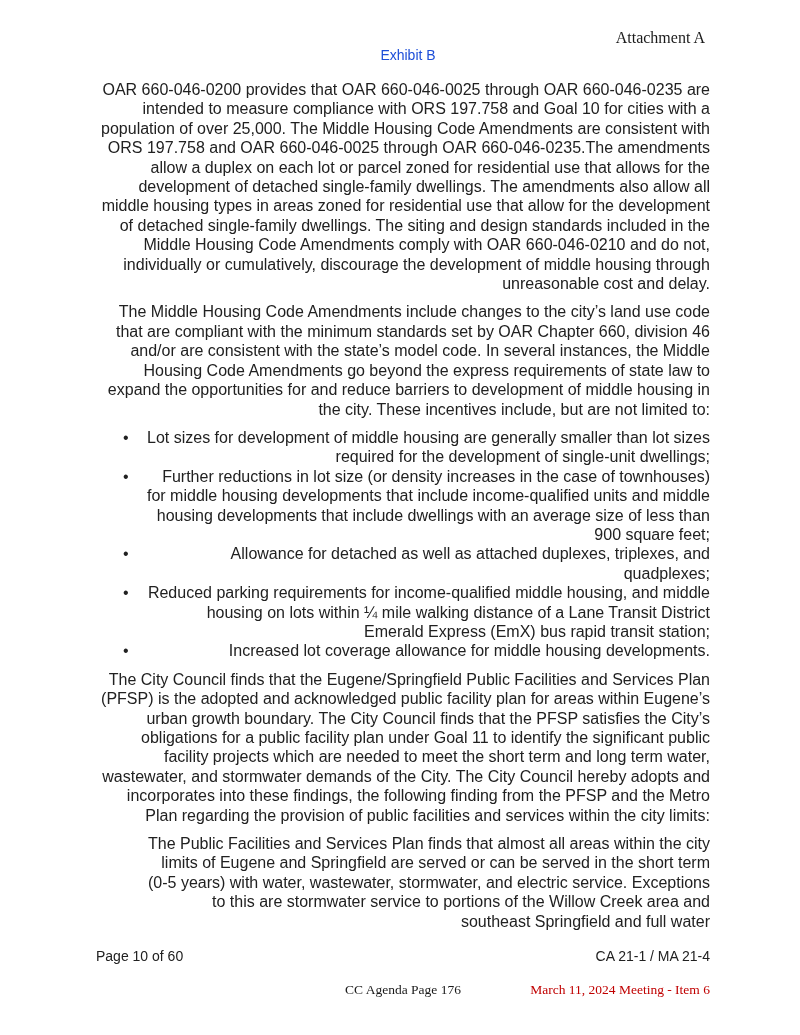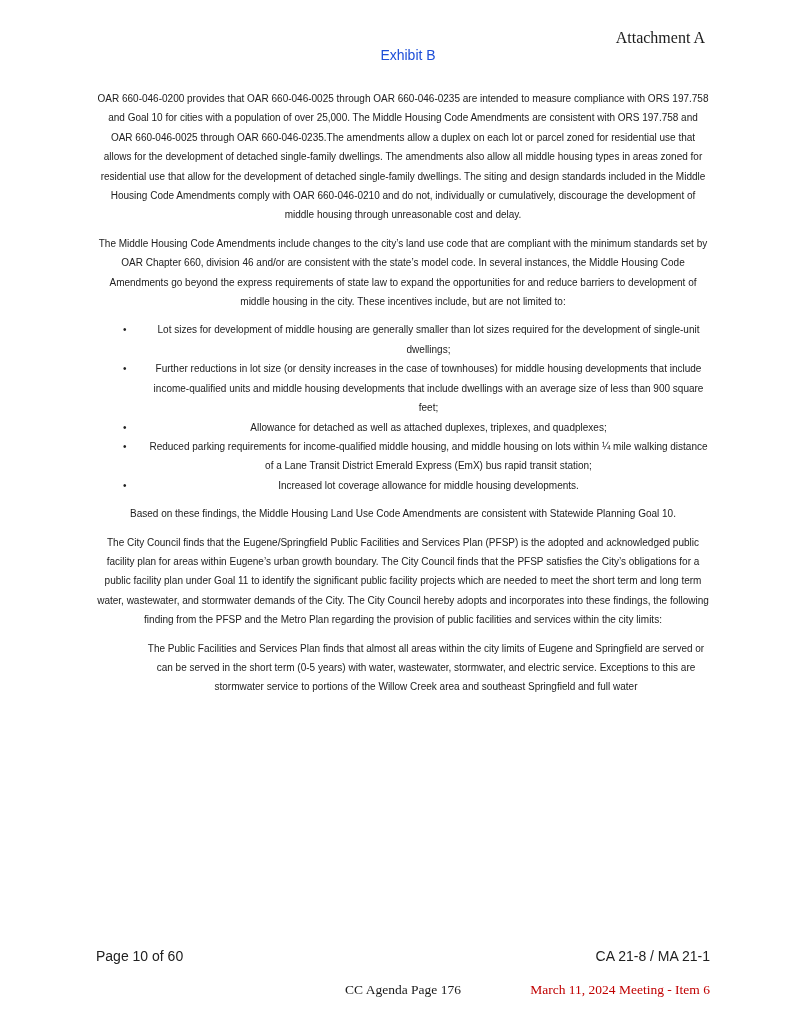--- a/index.html
+++ b/index.html
@@ -26,26 +26,26 @@
     position: absolute;
     top: 47px;
     left: 6px;
     width: 800px;
     text-align: center;
     font-size: 14px;
     color: #1d4ed8;
   }
   .body-col {
     position: absolute;
-    top: 89px;
+    top: 80px;
     left: 94px;
     width: 614px;
-    font-size: 10px;
+    font-size: 16px;
     line-height: 19.4px;
-    text-align: center;
+    text-align: right;
   }
   .body-col p { margin: 0 0 9px 0; }
   ul.bullet-list {
     list-style: none;
     margin: 0 0 9px 0;
     padding: 0;
   }
   ul.bullet-list li {
     position: relative;
     padding-left: 51px;
@@ -114,32 +114,31 @@
     <p>The Middle Housing Code Amendments include changes to the city’s land use code that are compliant with the minimum standards set by OAR Chapter 660, division 46 and/or are consistent with the state’s model code. In several instances, the Middle Housing Code Amendments go beyond the express requirements of state law to expand the opportunities for and reduce barriers to development of middle housing in the city. These incentives include, but are not limited to:</p>
 
     <ul class="bullet-list">
       <li>Lot sizes for development of middle housing are generally smaller than lot sizes required for the development of single-unit dwellings;</li>
       <li>Further reductions in lot size (or density increases in the case of townhouses) for middle housing developments that include income-qualified units and middle housing developments that include dwellings with an average size of less than 900 square feet;</li>
       <li>Allowance for detached as well as attached duplexes, triplexes, and quadplexes;</li>
       <li>Reduced parking requirements for income-qualified middle housing, and middle housing on lots within ¼ mile walking distance of a Lane Transit District Emerald Express (EmX) bus rapid transit station;</li>
       <li>Increased lot coverage allowance for middle housing developments.</li>
     </ul>
 
-    <p>Based on these findings, the Middle Housing Land Use Code Amendments are consistent with Statewide Planning Goal 10.</p>
 
 
     <p>The City Council finds that the Eugene/Springfield Public Facilities and Services Plan (PFSP) is the adopted and acknowledged public facility plan for areas within Eugene’s urban growth boundary. The City Council finds that the PFSP satisfies the City’s obligations for a public facility plan under Goal 11 to identify the significant public facility projects which are needed to meet the short term and long term water, wastewater, and stormwater demands of the City.  The City Council hereby adopts and incorporates into these findings, the following finding from the PFSP and the Metro Plan regarding the provision of public facilities and services within the city limits:</p>
 
     <p class="indent-block">The Public Facilities and Services Plan finds that almost all areas within the city limits of Eugene and Springfield are served or can be served in the short term (0-5 years) with water, wastewater, stormwater, and electric service.  Exceptions to this are stormwater service to portions of the Willow Creek area and southeast Springfield and full water</p>
 
   </div>
 
   <div class="footer-line1">
     <span>Page 10 of 60</span>
-    <span>CA 21-8 / MA 21-1</span>
+    <span>CA 21-1 / MA 21-4</span>
   </div>
 
   <div class="footer-line2">
     <span class="agenda-center">CC Agenda Page 176</span>
     <span class="meeting-right">March 11, 2024 Meeting - Item 6</span>
   </div>
 
 </div>
 
 </body></html>

